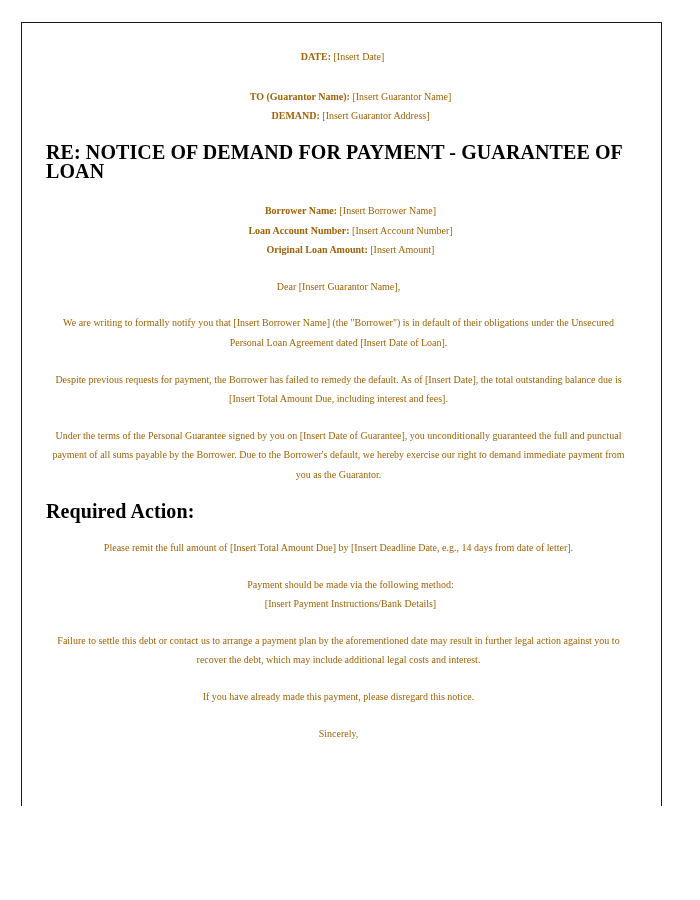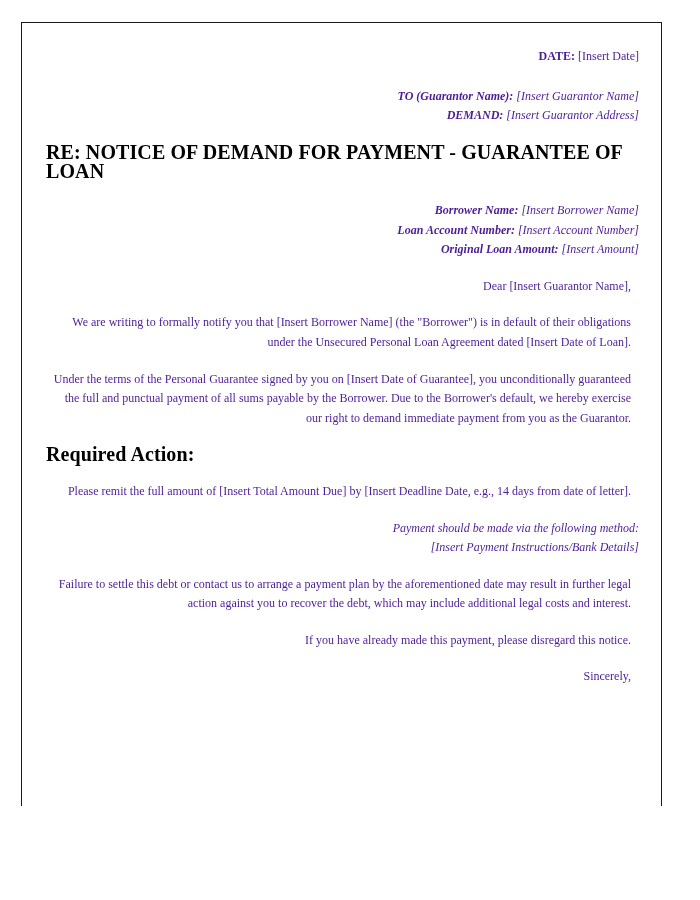--- a/index.html
+++ b/index.html
@@ -25,31 +25,30 @@
     border-top: 1.4px solid #1a1a1a;
     border-bottom: none;
     box-sizing: border-box;
     overflow: hidden;
     background: #ffffff;
   }
   .page-inner {
     padding: 24px 22px 0 24px;
   }
   .line, .para {
-    font-size: 12px;
+    font-size: 10px;
     line-height: 19.6px;
-    text-align: right;
-    color: #4c1d95;
+    text-align: center;
+    color: #a16207;
   }
   .para {
     margin: 0 8px 17px 0;
   }
   .blk {
     margin: 0 0 17px 16px;
-    font-style: italic;
   }
   .blk .line {
     margin: 0;
   }
   .lbl {
     font-weight: bold;
   }
   .heading {
     font-weight: bold;
     font-size: 20px;
@@ -102,20 +101,21 @@
       <div class="line">
         <span class="lbl">Original Loan Amount:</span>
         <span>[Insert Amount]</span>
       </div>
     </div>
 
     <p class="para">Dear [Insert Guarantor Name],</p>
 
     <p class="para">We are writing to formally notify you that [Insert Borrower Name] (the "Borrower") is in default of their obligations under the Unsecured Personal Loan Agreement dated [Insert Date of Loan].</p>
 
+    <p class="para">Despite previous requests for payment, the Borrower has failed to remedy the default. As of [Insert Date], the total outstanding balance due is [Insert Total Amount Due, including interest and fees].</p>
 
     <p class="para">Under the terms of the Personal Guarantee signed by you on [Insert Date of Guarantee], you unconditionally guaranteed the full and punctual payment of all sums payable by the Borrower. Due to the Borrower's default, we hereby exercise our right to demand immediate payment from you as the Guarantor.</p>
 
     <div class="heading">Required Action:</div>
 
     <p class="para">Please remit the full amount of [Insert Total Amount Due] by [Insert Deadline Date, e.g., 14 days from date of letter].</p>
 
     <div class="blk">
       <div class="line">Payment should be made via the following method:</div>
       <div class="line">[Insert Payment Instructions/Bank Details]</div>

